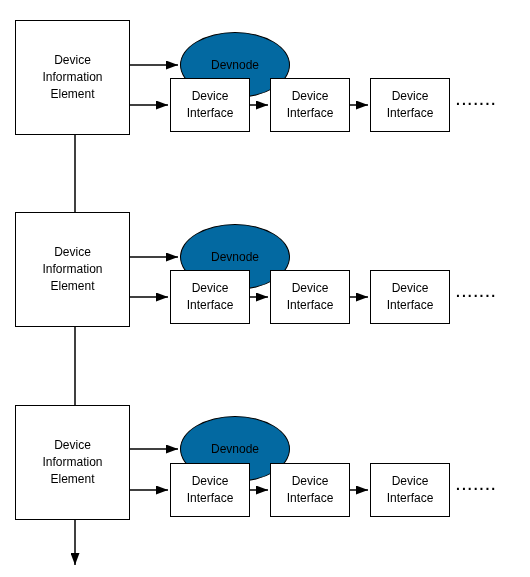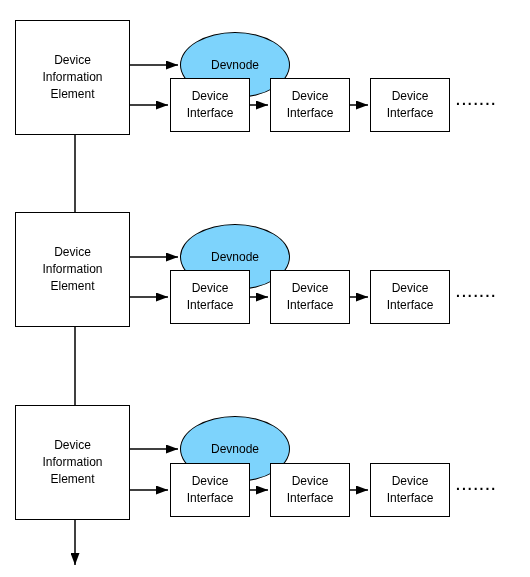--- a/index.html
+++ b/index.html
@@ -29,21 +29,21 @@
       justify-content: center;
       text-align: center;
       line-height: 1.4;
       font-size: 12px;
     }
 
     
     .ellipse-box {
       position: absolute;
       border: 1.5px solid #000;
-      background: #7dd3fc;
+      background: #0369a1;
       border-radius: 50%;
       display: flex;
       align-items: center;
       justify-content: center;
       text-align: center;
       font-size: 12px;
     }
 
     
     .arrow-svg {

